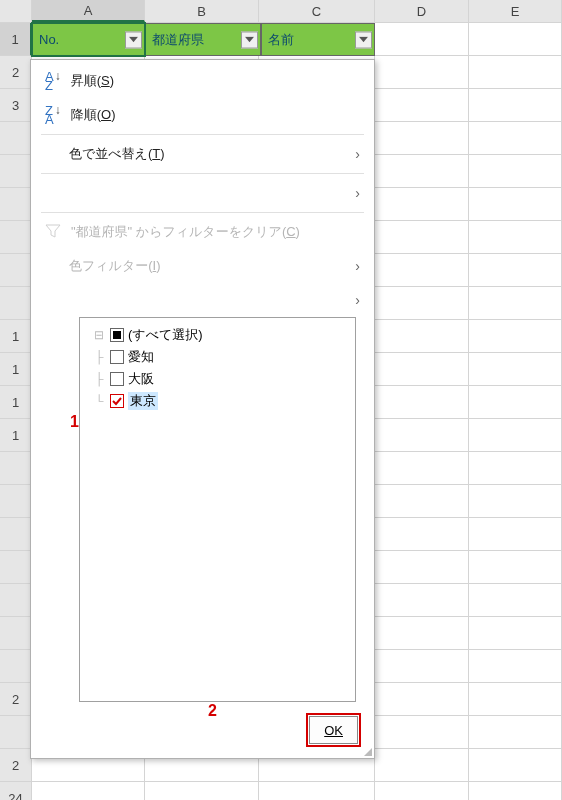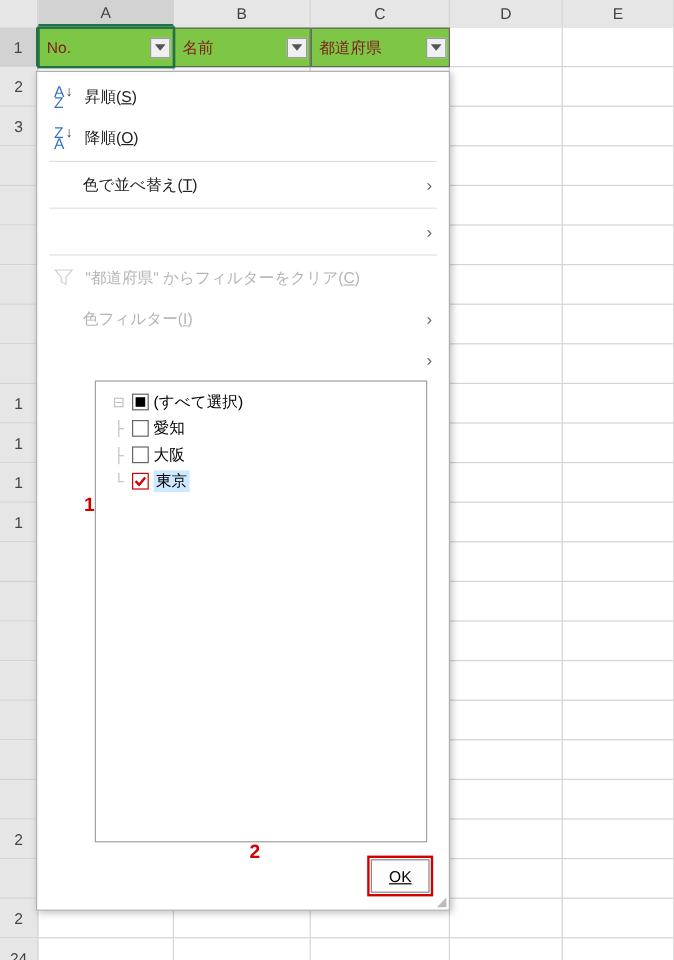--- a/index.html
+++ b/index.html
@@ -15,21 +15,21 @@
 .row-headers { position: absolute; left: 0; top: 23px; width: 32px; bottom: 0; }
 .row-h { height: 33px; background: #e6e6e6; border-right: 1px solid #d4d4d4; border-bottom: 1px solid #d4d4d4; display: flex; align-items: center; justify-content: center; color: #444; font-size: 13px; }
 .row-h.sel { background: #d2d2d2; border-right: 2px solid #217346; }
 
 
 .grid { position: absolute; left: 32px; top: 23px; right: 0; bottom: 0; }
 .row { display: flex; height: 33px; }
 .cell { border-right: 1px solid #d4d4d4; border-bottom: 1px solid #d4d4d4; display: flex; align-items: center; padding: 0 4px; position: relative; }
 
 
-.hdr-cell { background: #7dc646; color: #7f1d1d; font-size: 14px; border: 1px solid #666; padding-left: 6px; position: relative; }
+.hdr-cell { background: #7dc646; color: #0c4a6e; font-size: 14px; border: 1px solid #666; padding-left: 6px; position: relative; }
 .hdr-cell.active { outline: 2px solid #217346; outline-offset: -1px; z-index: 2; }
 .filter-btn { position: absolute; right: 2px; top: 50%; transform: translateY(-50%); width: 17px; height: 17px; background: #f0f0f0; border: 1px solid #999; display: flex; align-items: center; justify-content: center; cursor: pointer; }
 .filter-btn svg { width: 9px; height: 6px; }
 
 
 .dropdown { position: absolute; left: 30px; top: 59px; width: 345px; height: 700px; background: #fff; border: 1px solid #b0b0b0; box-shadow: 2px 2px 6px rgba(0,0,0,.25); z-index: 10; display: flex; flex-direction: column; padding: 4px 0; }
 .dd-item { display: flex; align-items: center; height: 34px; padding: 0 14px; cursor: pointer; color: #222; gap: 10px; }
 .dd-item .chev { margin-left: auto; color: #666; font-size: 14px; }
 .dd-item.disabled { color: #b5b5b5; cursor: default; }
 .dd-item.disabled svg { opacity: .4; }
@@ -104,30 +104,30 @@
 
   <div class="row">
     <div class="cell hdr-cell active" style="width:113px">
       <span>No.</span>
       <span class="filter-btn">
         <svg viewBox="0 0 10 6">
             <path d="M0 0 L5 6 L10 0 Z" fill="#555"></path>
           </svg>
       </span>
     </div>
-    <div class="cell hdr-cell" style="width:114px">
-      <span>名前</span>
+    <div class="cell hdr-cell" style="width:116px">
+      <span>都道府県</span>
       <span class="filter-btn">
         <svg viewBox="0 0 10 6">
             <path d="M0 0 L5 6 L10 0 Z" fill="#555"></path>
           </svg>
       </span>
     </div>
-    <div class="cell hdr-cell" style="width:116px">
-      <span>都道府県</span>
+    <div class="cell hdr-cell" style="width:114px">
+      <span>名前</span>
       <span class="filter-btn">
         <svg viewBox="0 0 10 6">
             <path d="M0 0 L5 6 L10 0 Z" fill="#555"></path>
           </svg>
       </span>
     </div>
     <div class="cell" style="width:94px"></div>
     <div class="cell" style="width:93px"></div>
   </div>
 

